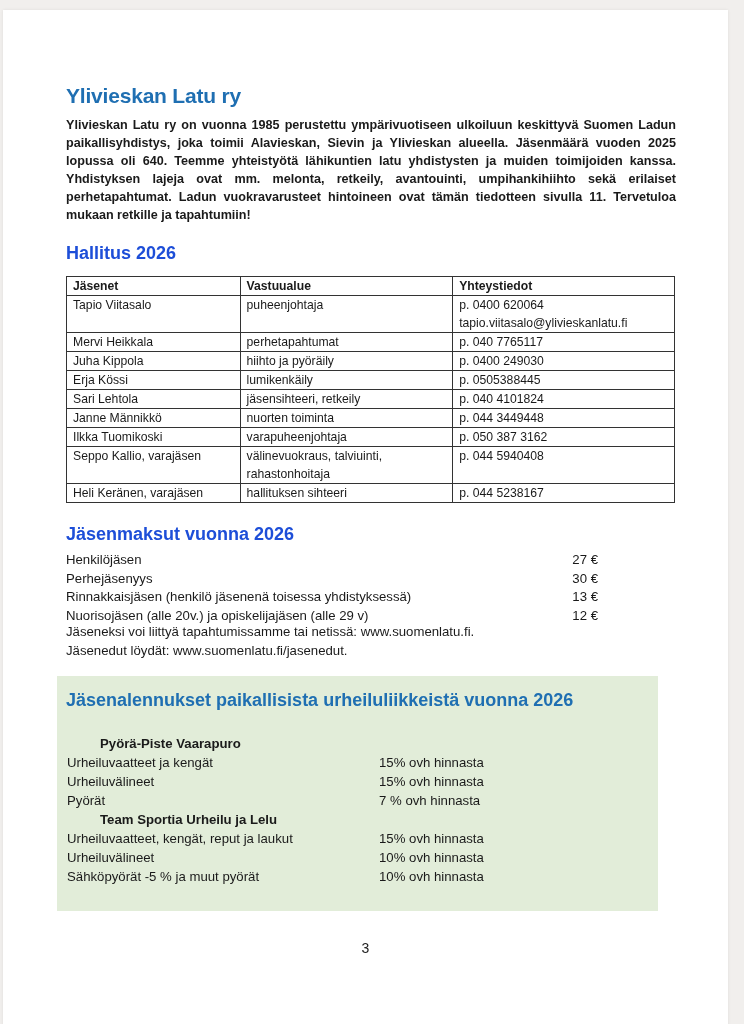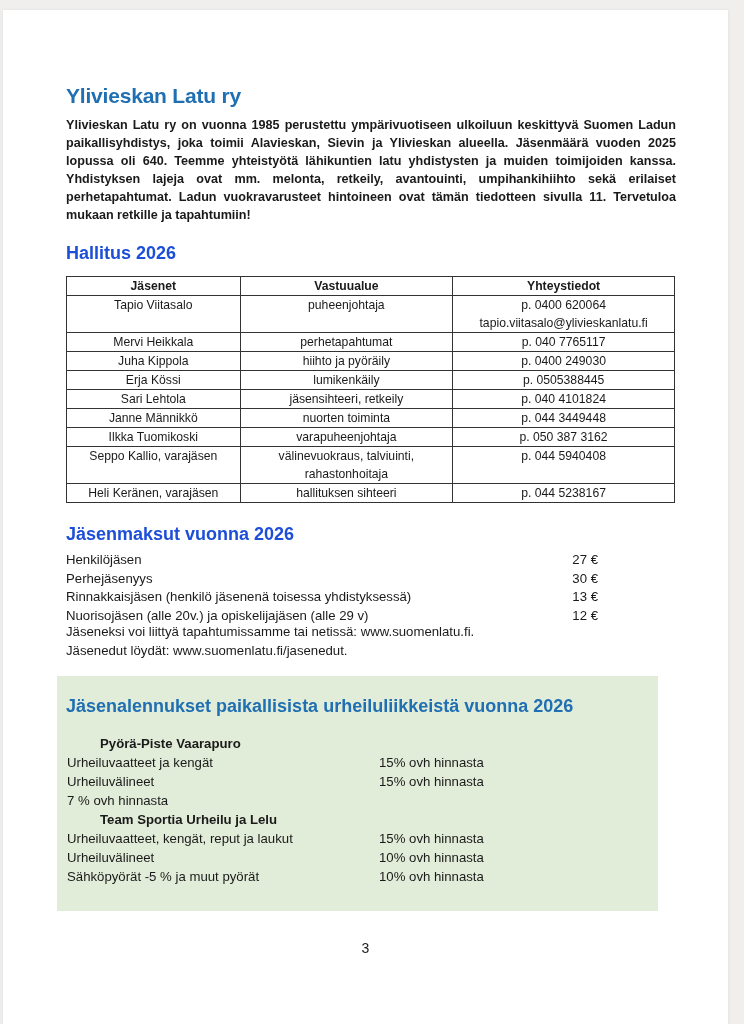--- a/index.html
+++ b/index.html
@@ -32,21 +32,21 @@
   }
   .h2.hallitus { top: 233px; }
   .h2.maksut { top: 514px; }
   table.board {
     position: absolute; left: 63px; top: 266px; width: 609px;
     border-collapse: collapse;
     font-size: 12.2px; line-height: 18px;
   }
   table.board th, table.board td {
     border: 1.3px solid #333;
-    text-align: center; vertical-align: top;
+    text-align: left; vertical-align: top;
     padding: 0 6px;
   }
   table.board th { font-weight: bold; }
   table.board col.c1 { width: 174px; }
   table.board col.c2 { width: 213px; }
   table.board col.c3 { width: 222px; }
   .fees {
     position: absolute; left: 63px; top: 541px; width: 532px;
     font-size: 13.2px; line-height: 18.5px;
   }
@@ -54,21 +54,21 @@
   .join {
     position: absolute; left: 63px; top: 612px; width: 600px;
     font-size: 13.2px; line-height: 19px;
   }
   .join p { margin: 0; }
   .greenbox {
     position: absolute; left: 54px; top: 666px; width: 601px; height: 235px;
     background: #e2edd9;
   }
   .greenbox .gtitle {
-    position: absolute; left: 9px; top: 20px;
+    position: absolute; left: 9px; top: 14px;
     font-size: 18px; font-weight: bold; color: #1f6fb2;
   }
   .disc {
     position: absolute; left: 10px; top: 58px; width: 560px;
     font-size: 13.2px; line-height: 19px;
   }
   .disc-row { display: flex; }
   .disc-row .item { width: 312px; }
   .disc-shop { font-weight: bold; padding-left: 33px; }
   .pagenum {
@@ -189,20 +189,21 @@
       <div class="disc-shop">Pyörä-Piste Vaarapuro</div>
       <div class="disc-row">
         <span class="item">Urheiluvaatteet ja kengät</span>
         <span>15% ovh hinnasta</span>
       </div>
       <div class="disc-row">
         <span class="item">Urheiluvälineet</span>
         <span>15% ovh hinnasta</span>
       </div>
       <div class="disc-row">
+        <span class="item">Pyörät</span>
         <span>7 % ovh hinnasta</span>
       </div>
       <div class="disc-shop">Team Sportia Urheilu ja Lelu</div>
       <div class="disc-row">
         <span class="item">Urheiluvaatteet, kengät, reput ja laukut</span>
         <span>15% ovh hinnasta</span>
       </div>
       <div class="disc-row">
         <span class="item">Urheiluvälineet</span>
         <span>10% ovh hinnasta</span>

